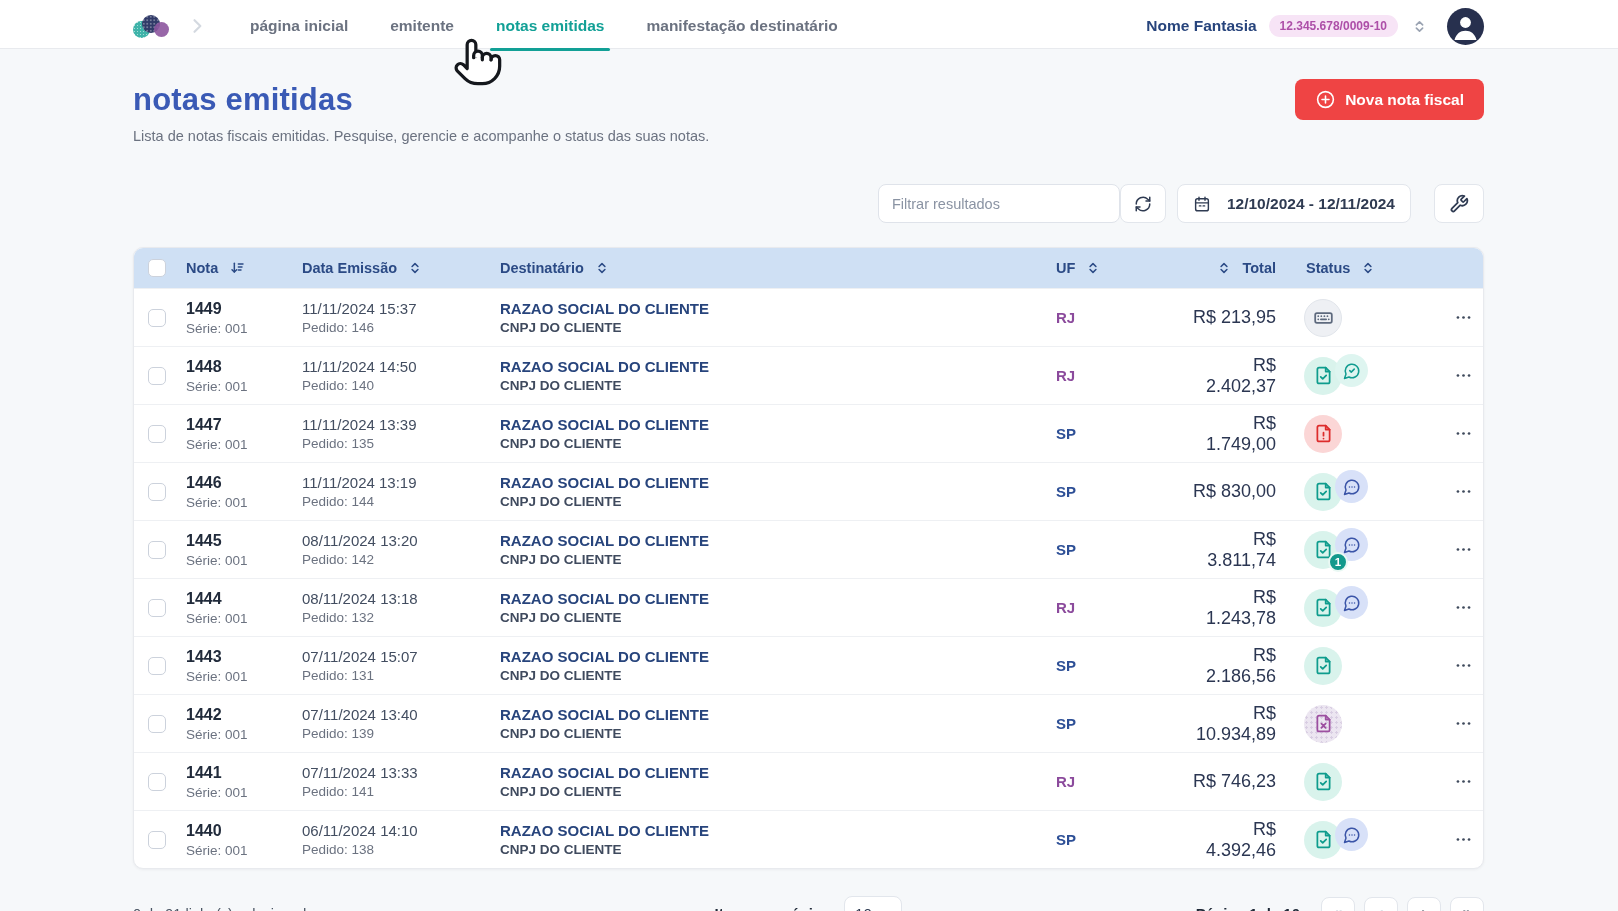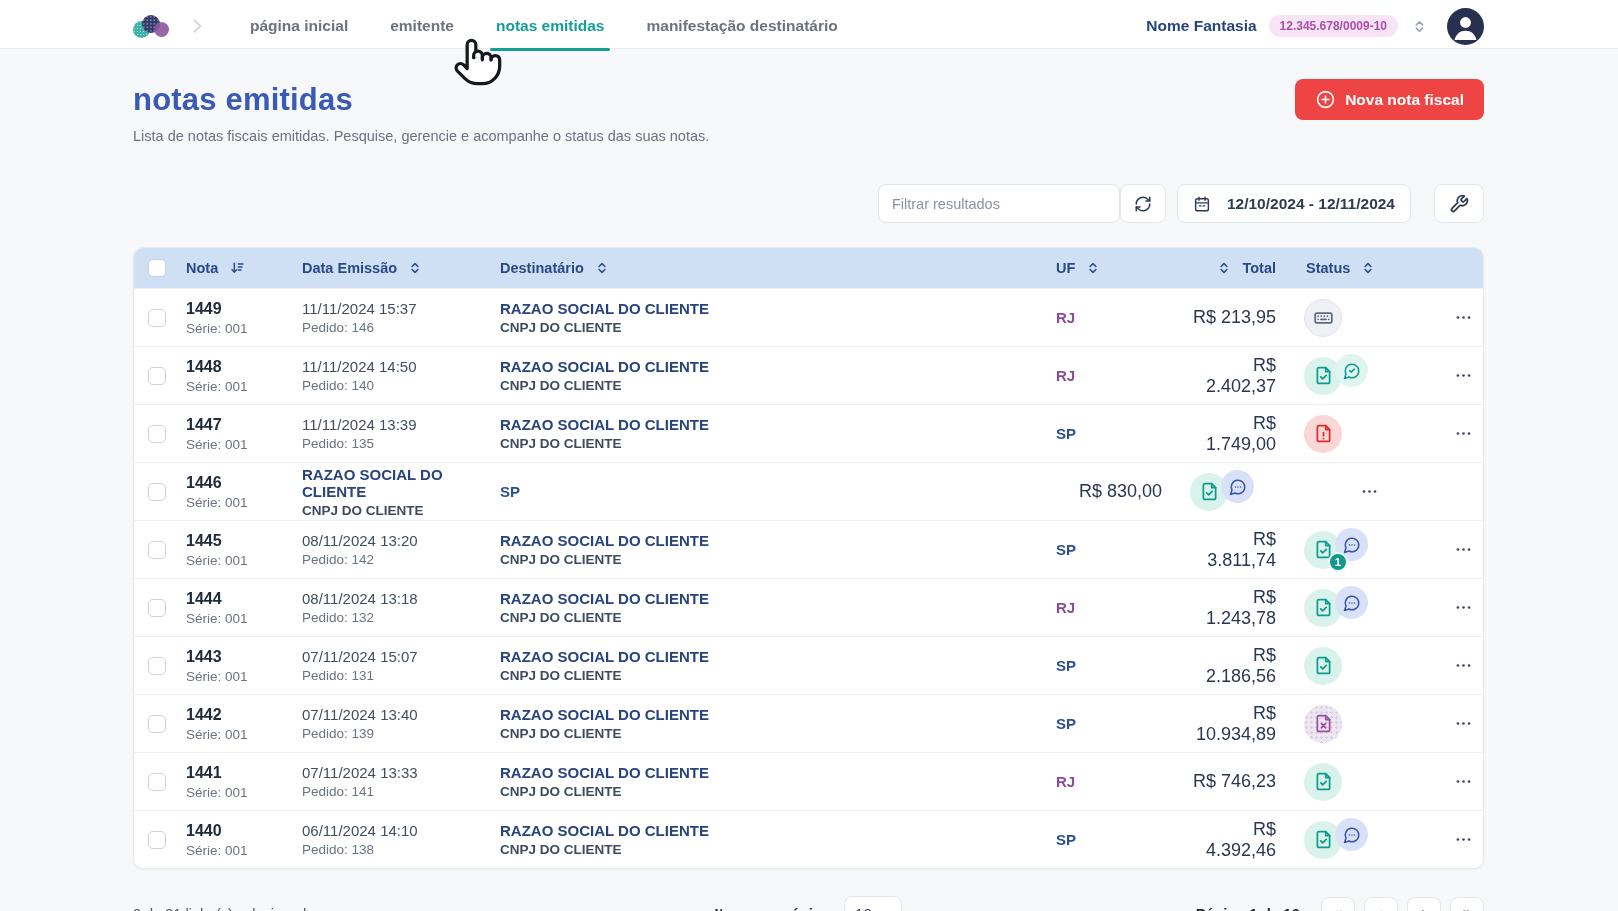--- a/index.html
+++ b/index.html
@@ -428,20 +428,24 @@
 
   <div class="trow">
     <div class="cell-check">
             <span class="checkbox"></span>
           </div>
     <div>
       <div class="cell-main">1446</div>
       <div class="cell-sub">Série: 001</div>
     </div>
     <div>
+      <div class="cell-date">11/11/2024 13:19</div>
+      <div class="cell-sub">Pedido: 144</div>
+    </div>
+    <div>
       <div class="cell-dest">RAZAO SOCIAL DO CLIENTE</div>
       <div class="cell-cnpj">CNPJ DO CLIENTE</div>
     </div>
     <div class="cell-uf uf-SP">SP</div>
     <div class="cell-total">R$ 830,00</div>
     <div class="cell-status">
             <div class="status-stack">
               <span class="sico authorized">
                 <svg viewBox="0 0 24 24" fill="none" stroke="currentColor" stroke-width="2" stroke-linecap="round" stroke-linejoin="round">
                   <path d="M14.5 3H7a2 2 0 0 0-2 2v14a2 2 0 0 0 2 2h10a2 2 0 0 0 2-2V7.5z"></path>

